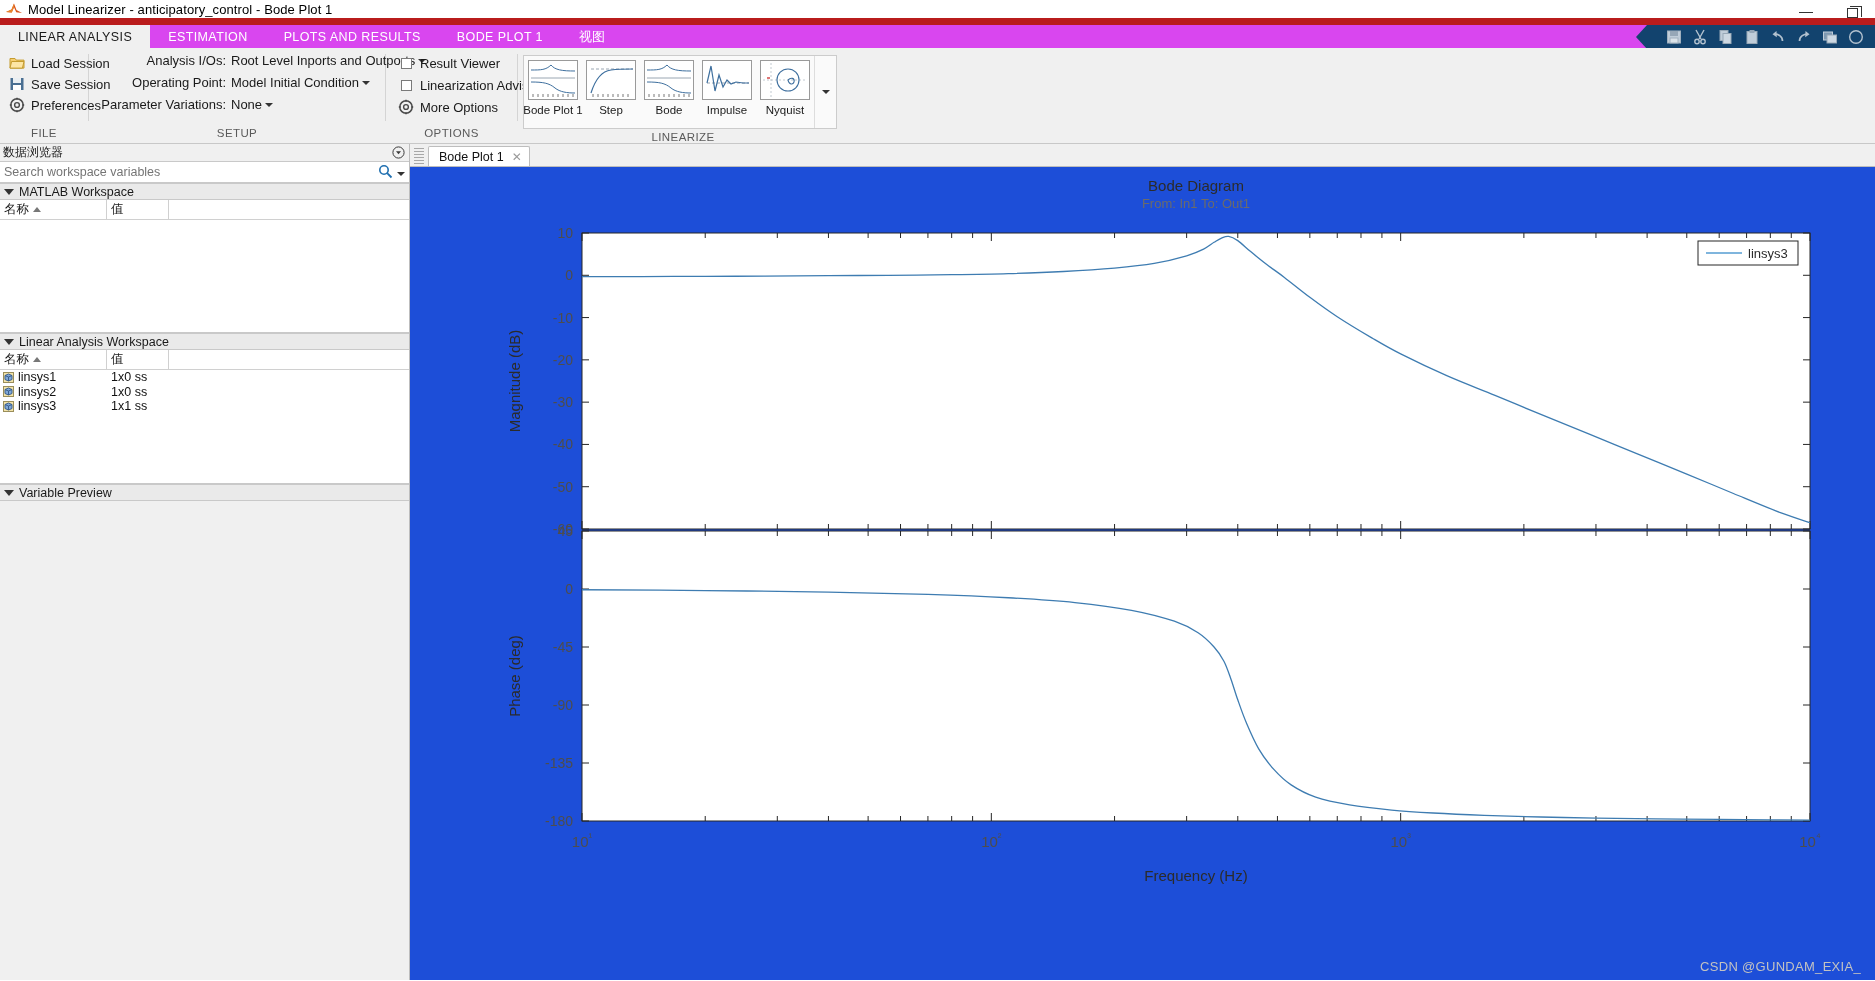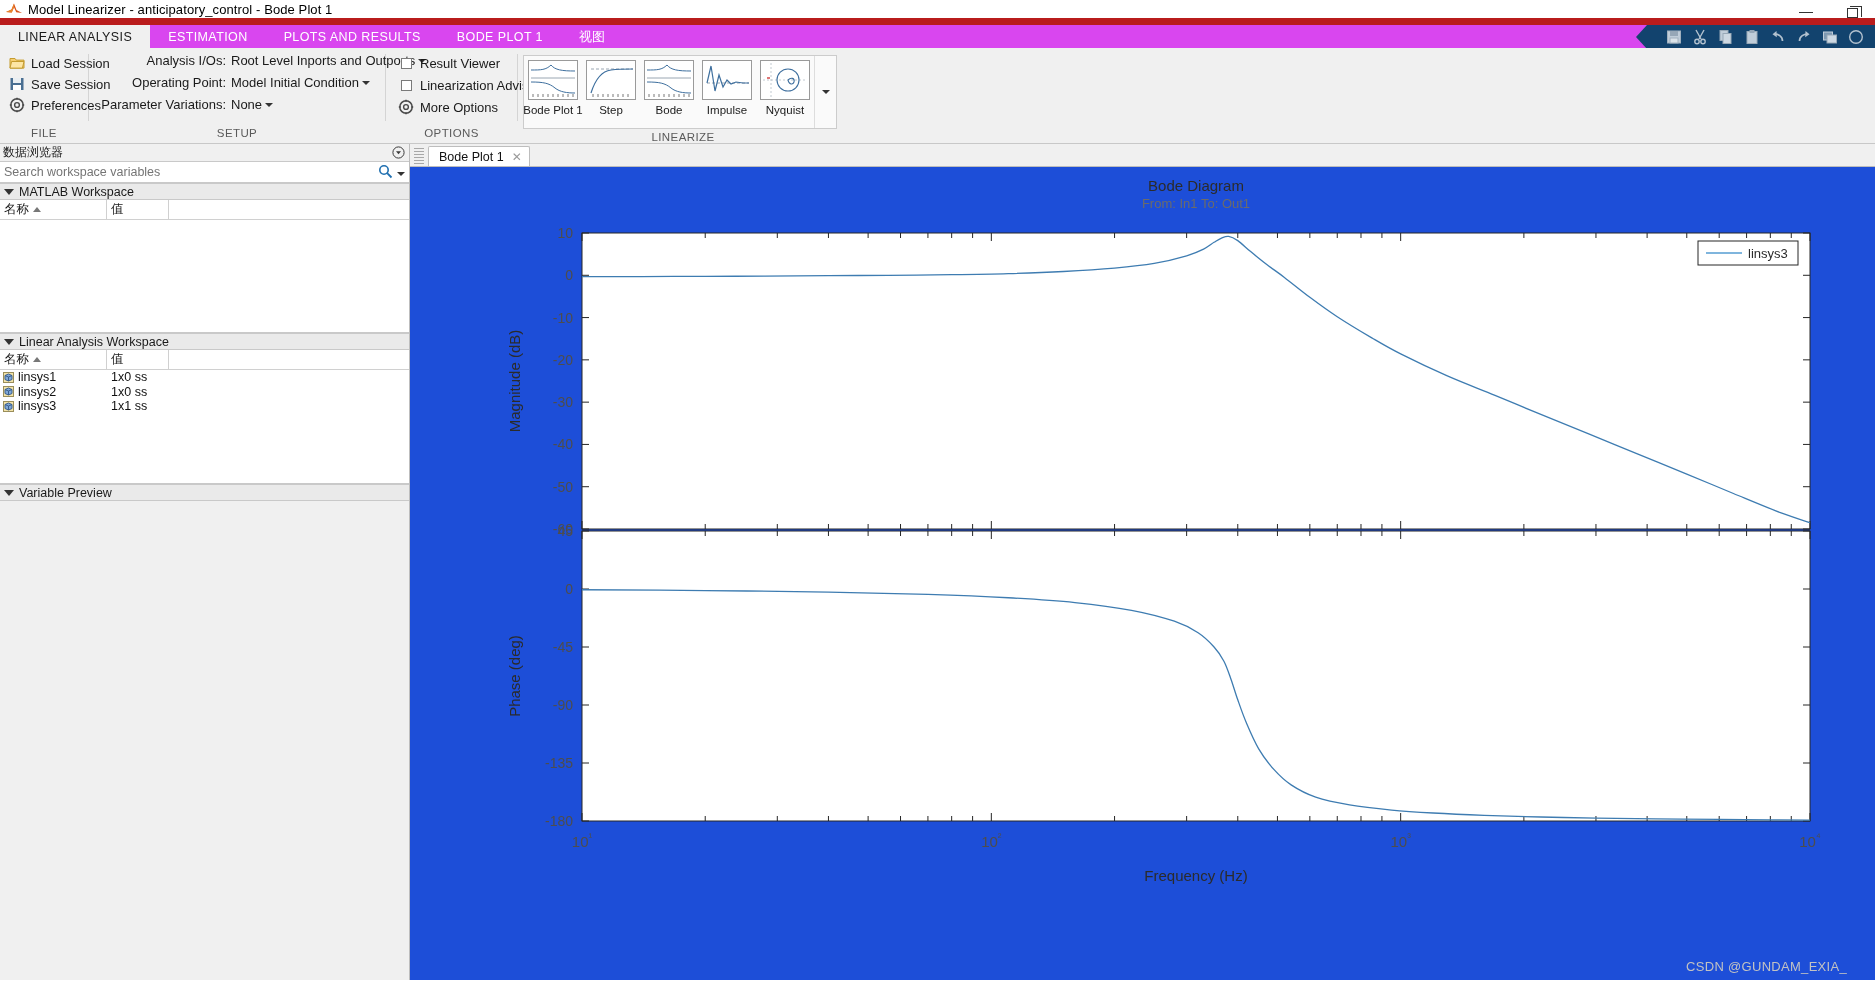--- a/index.html
+++ b/index.html
@@ -149,21 +149,21 @@
   .griphandle i{display:block;height:1px;background:#a8a8a8;}
   .doctab {
     height:20px; background:#fff; border:1px solid #bdbdbd; border-bottom:none;
     display:flex; align-items:center; gap:8px; padding:0 7px 0 10px;
     font-size:12.5px; color:#111; border-radius:2px 2px 0 0; margin-left:4px;
   }
   .doctab .x { color:#9a9a9a; font-size:12px; line-height:1;}
   .docline { height:1px; background:#bdbdbd; }
   .canvas { flex:1; background:#1d4ed8; position:relative; }
   .watermark {
-    position:absolute; right:28px; bottom:6px; font-size:13px; color:#c2c2c2;
+    position:absolute; right:14px; bottom:6px; font-size:13px; color:#c2c2c2;
     letter-spacing:.3px;
   }
 </style>
 </head>
 <body>
 
 <div id="app">
 
   <div class="titlebar">
     <span class="title-icon">

